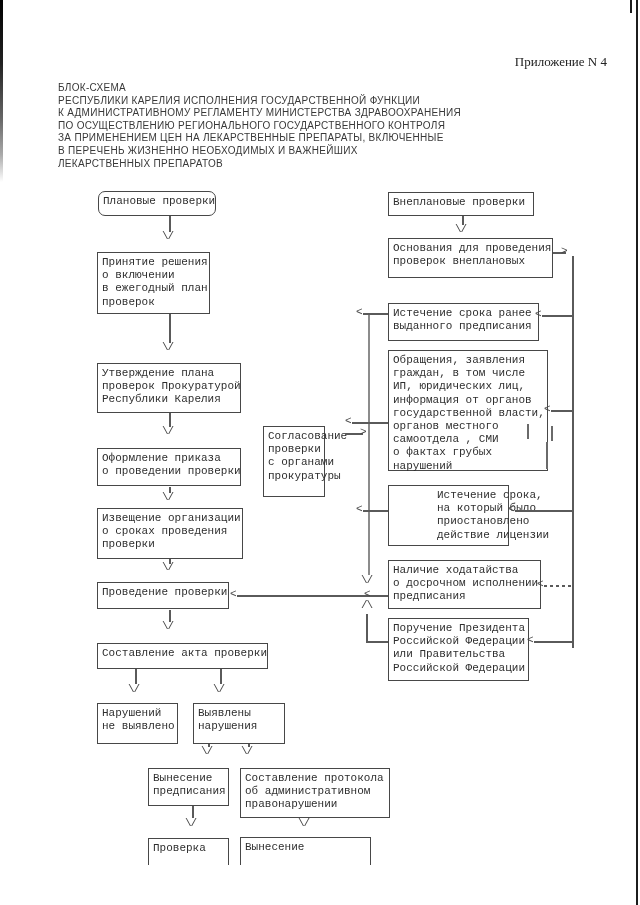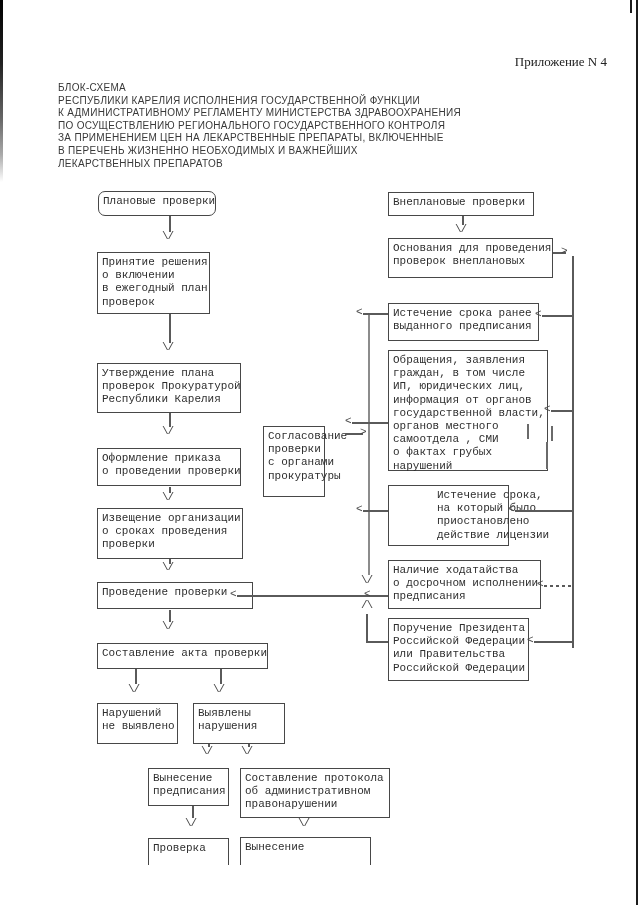--- a/index.html
+++ b/index.html
@@ -48,21 +48,21 @@
     <div>В ПЕРЕЧЕНЬ ЖИЗНЕННО НЕОБХОДИМЫХ И ВАЖНЕЙШИХ</div>
     <div>ЛЕКАРСТВЕННЫХ ПРЕПАРАТОВ</div>
   </div>
 
   <div>
       <div class="node" style="left: 98px; top: 191px; width: 118px; height: 25px; border-radius: 7px;"><div class="nline">Плановые проверки</div></div>
       <div class="node" style="left: 97px; top: 252px; width: 113px; height: 62px;"><div class="nline">Принятие решения</div><div class="nline">о включении</div><div class="nline">в ежегодный план</div><div class="nline">проверок</div></div>
       <div class="node" style="left: 97px; top: 363px; width: 144px; height: 50px;"><div class="nline">Утверждение плана</div><div class="nline">проверок Прокуратурой</div><div class="nline">Республики Карелия</div></div>
       <div class="node" style="left: 97px; top: 448px; width: 144px; height: 38px;"><div class="nline">Оформление приказа</div><div class="nline">о проведении проверки</div></div>
       <div class="node" style="left: 97px; top: 508px; width: 146px; height: 51px;"><div class="nline">Извещение организации</div><div class="nline">о сроках проведения</div><div class="nline">проверки</div></div>
-      <div class="node" style="left: 97px; top: 582px; width: 156px; height: 27px;"><div class="nline">Проведение проверки</div></div>
+      <div class="node" style="left: 97px; top: 582px; width: 132px; height: 27px;"><div class="nline">Проведение проверки</div></div>
       <div class="node" style="left: 97px; top: 643px; width: 171px; height: 26px; text-align: right;"><div class="nline">Составление акта проверки</div></div>
       <div class="node" style="left: 97px; top: 703px; width: 81px; height: 41px;"><div class="nline">Нарушений</div><div class="nline">не выявлено</div></div>
       <div class="node" style="left: 193px; top: 703px; width: 92px; height: 41px;"><div class="nline">Выявлены</div><div class="nline">нарушения</div></div>
       <div class="node" style="left: 148px; top: 768px; width: 81px; height: 38px;"><div class="nline">Вынесение</div><div class="nline">предписания</div></div>
       <div class="node" style="left: 240px; top: 768px; width: 150px; height: 50px;"><div class="nline">Составление протокола</div><div class="nline">об административном</div><div class="nline">правонарушении</div></div>
       <div class="node open" style="left: 148px; top: 838px; width: 81px; height: 27px;"><div class="nline">Проверка</div></div>
       <div class="node open" style="left: 240px; top: 837px; width: 131px; height: 28px;"><div class="nline">Вынесение</div></div>
       <div class="node" style="left: 263px; top: 385px; width: 62px; height: 71px; margin-top: 41px;"><div class="nline">Согласование</div><div class="nline">проверки</div><div class="nline">с органами</div><div class="nline">прокуратуры</div></div>
       <div class="node" style="left: 388px; top: 192px; width: 146px; height: 24px;"><div class="nline">Внеплановые проверки</div></div>
       <div class="node" style="left: 388px; top: 238px; width: 165px; height: 40px;"><div class="nline">Основания для проведения</div><div class="nline">проверок внеплановых</div></div>

